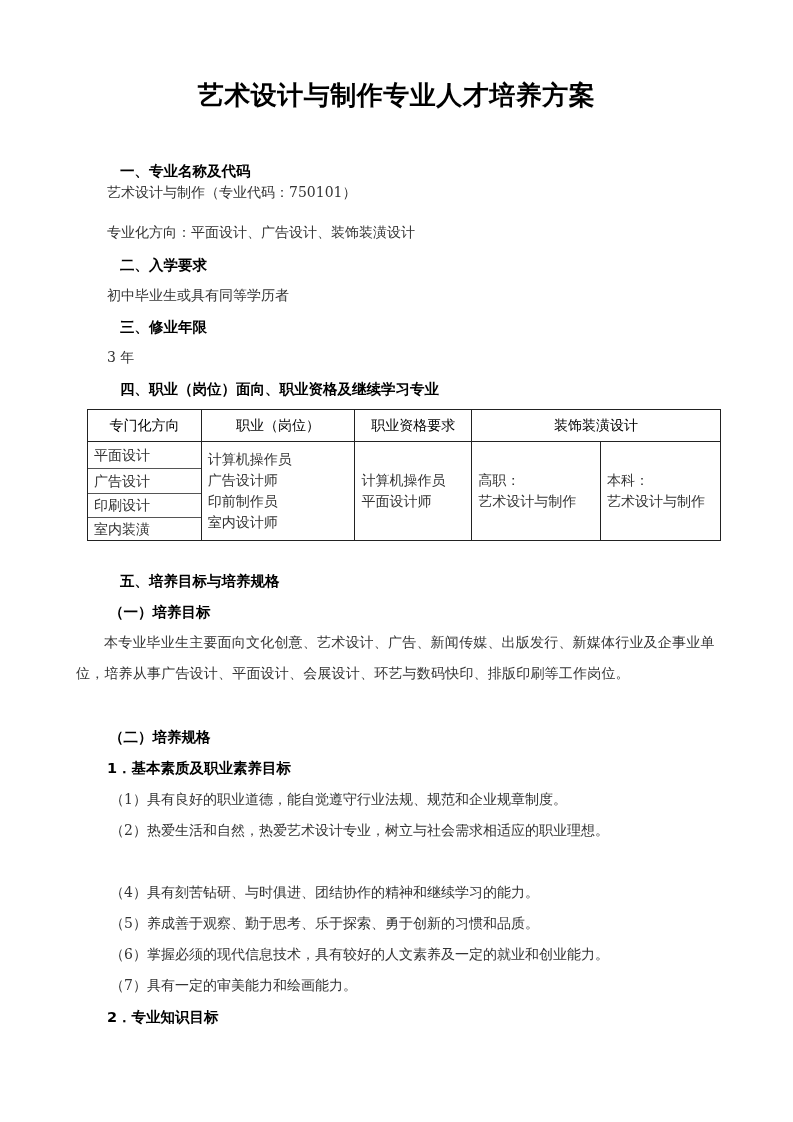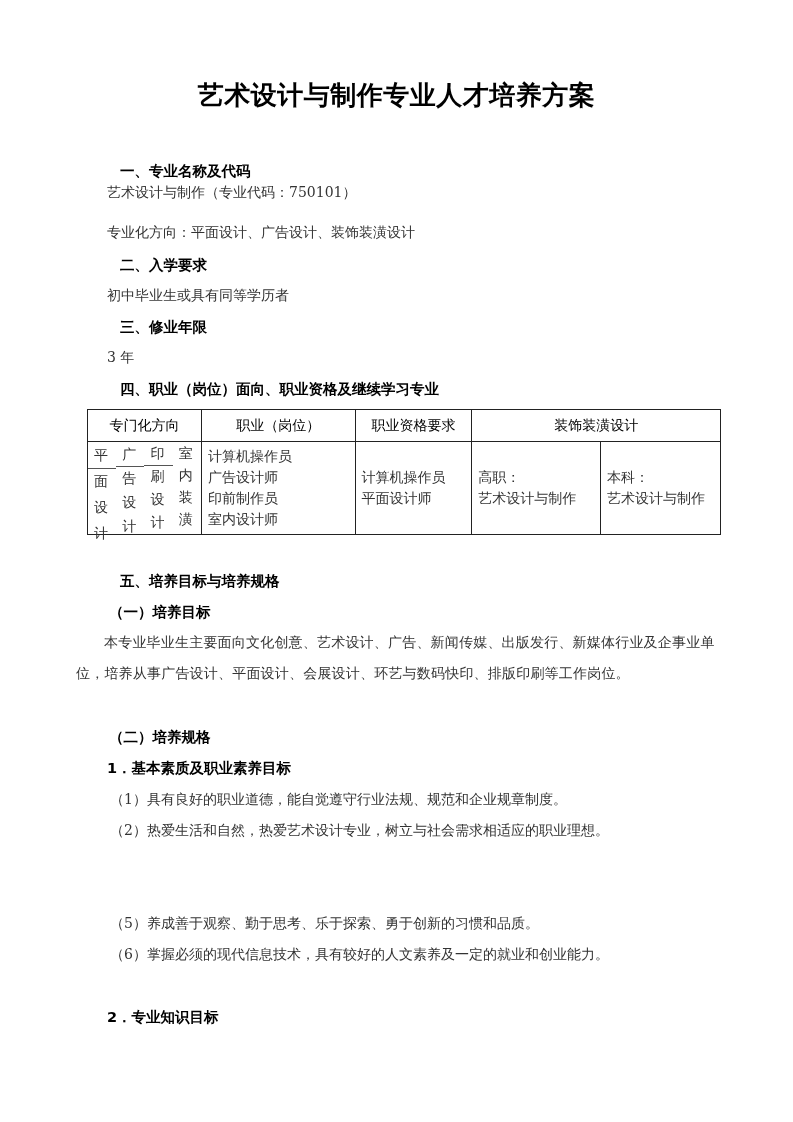--- a/index.html
+++ b/index.html
@@ -17,21 +17,21 @@
   .para { position: absolute; left: 76px; width: 645px; font-size: 14px; color: #333;
           line-height: 31px; text-indent: 28px; letter-spacing: 0.2px; }
   .item { position: absolute; left: 110px; font-size: 14px; color: #333; white-space: nowrap; }
 
   table.career { position: absolute; left: 87px; top: 409px; width: 634px; border-collapse: collapse;
                  font-size: 14px; color: #333; }
   table.career th, table.career td { border: 1px solid #222; padding: 0; }
   table.career th { height: 31px; font-family: "DejaVu Sans", "Liberation Sans", sans-serif;
                     font-weight: normal; font-size: 14px; color: #000; text-align: center; }
   .dir-cell { padding: 0 !important; vertical-align: top; }
-  .dir-list { display: flex; flex-direction: row; }
+  .dir-list { display: flex; flex-direction: column; }
   .dir-item { height: 23px; line-height: 23px; padding-left: 6px; border-bottom: 1px solid #555; }
   .dir-item:last-child { border-bottom: none; }
   .multi { padding: 4px 6px !important; vertical-align: middle; line-height: 21px; }
 </style>
 </head>
 <body>
 
 <div class="page">
 
   <div class="title">艺术设计与制作专业人才培养方案</div>
@@ -98,18 +98,20 @@
 
   <div class="h1" style="top:572px">五、培养目标与培养规格</div>
   <div class="h2" style="top:603px;left:109px">（一）培养目标</div>
   <div class="para" style="top:627px">本专业毕业生主要面向文化创意、艺术设计、广告、新闻传媒、出版发行、新媒体行业及企事业单位，培养从事广告设计、平面设计、会展设计、环艺与数码快印、排版印刷等工作岗位。</div>
 
   <div class="h2" style="top:728px;left:109px">（二）培养规格</div>
   <div class="h2" style="top:759px">1．基本素质及职业素养目标</div>
 
   <div class="item" style="top:791px">（1）具有良好的职业道德，能自觉遵守行业法规、规范和企业规章制度。</div>
   <div class="item" style="top:822px">（2）热爱生活和自然，热爱艺术设计专业，树立与社会需求相适应的职业理想。</div>
+  <div class="item" style="top:884px">（4）具有刻苦钻研、与时俱进、团结协作的精神和继续学习的能力。</div>
   <div class="item" style="top:915px">（5）养成善于观察、勤于思考、乐于探索、勇于创新的习惯和品质。</div>
   <div class="item" style="top:946px">（6）掌握必须的现代信息技术，具有较好的人文素养及一定的就业和创业能力。</div>
+  <div class="item" style="top:977px">（7）具有一定的审美能力和绘画能力。</div>
 
   <div class="h2" style="top:1008px">2．专业知识目标</div>
 
 </div>
 
 </body></html>

